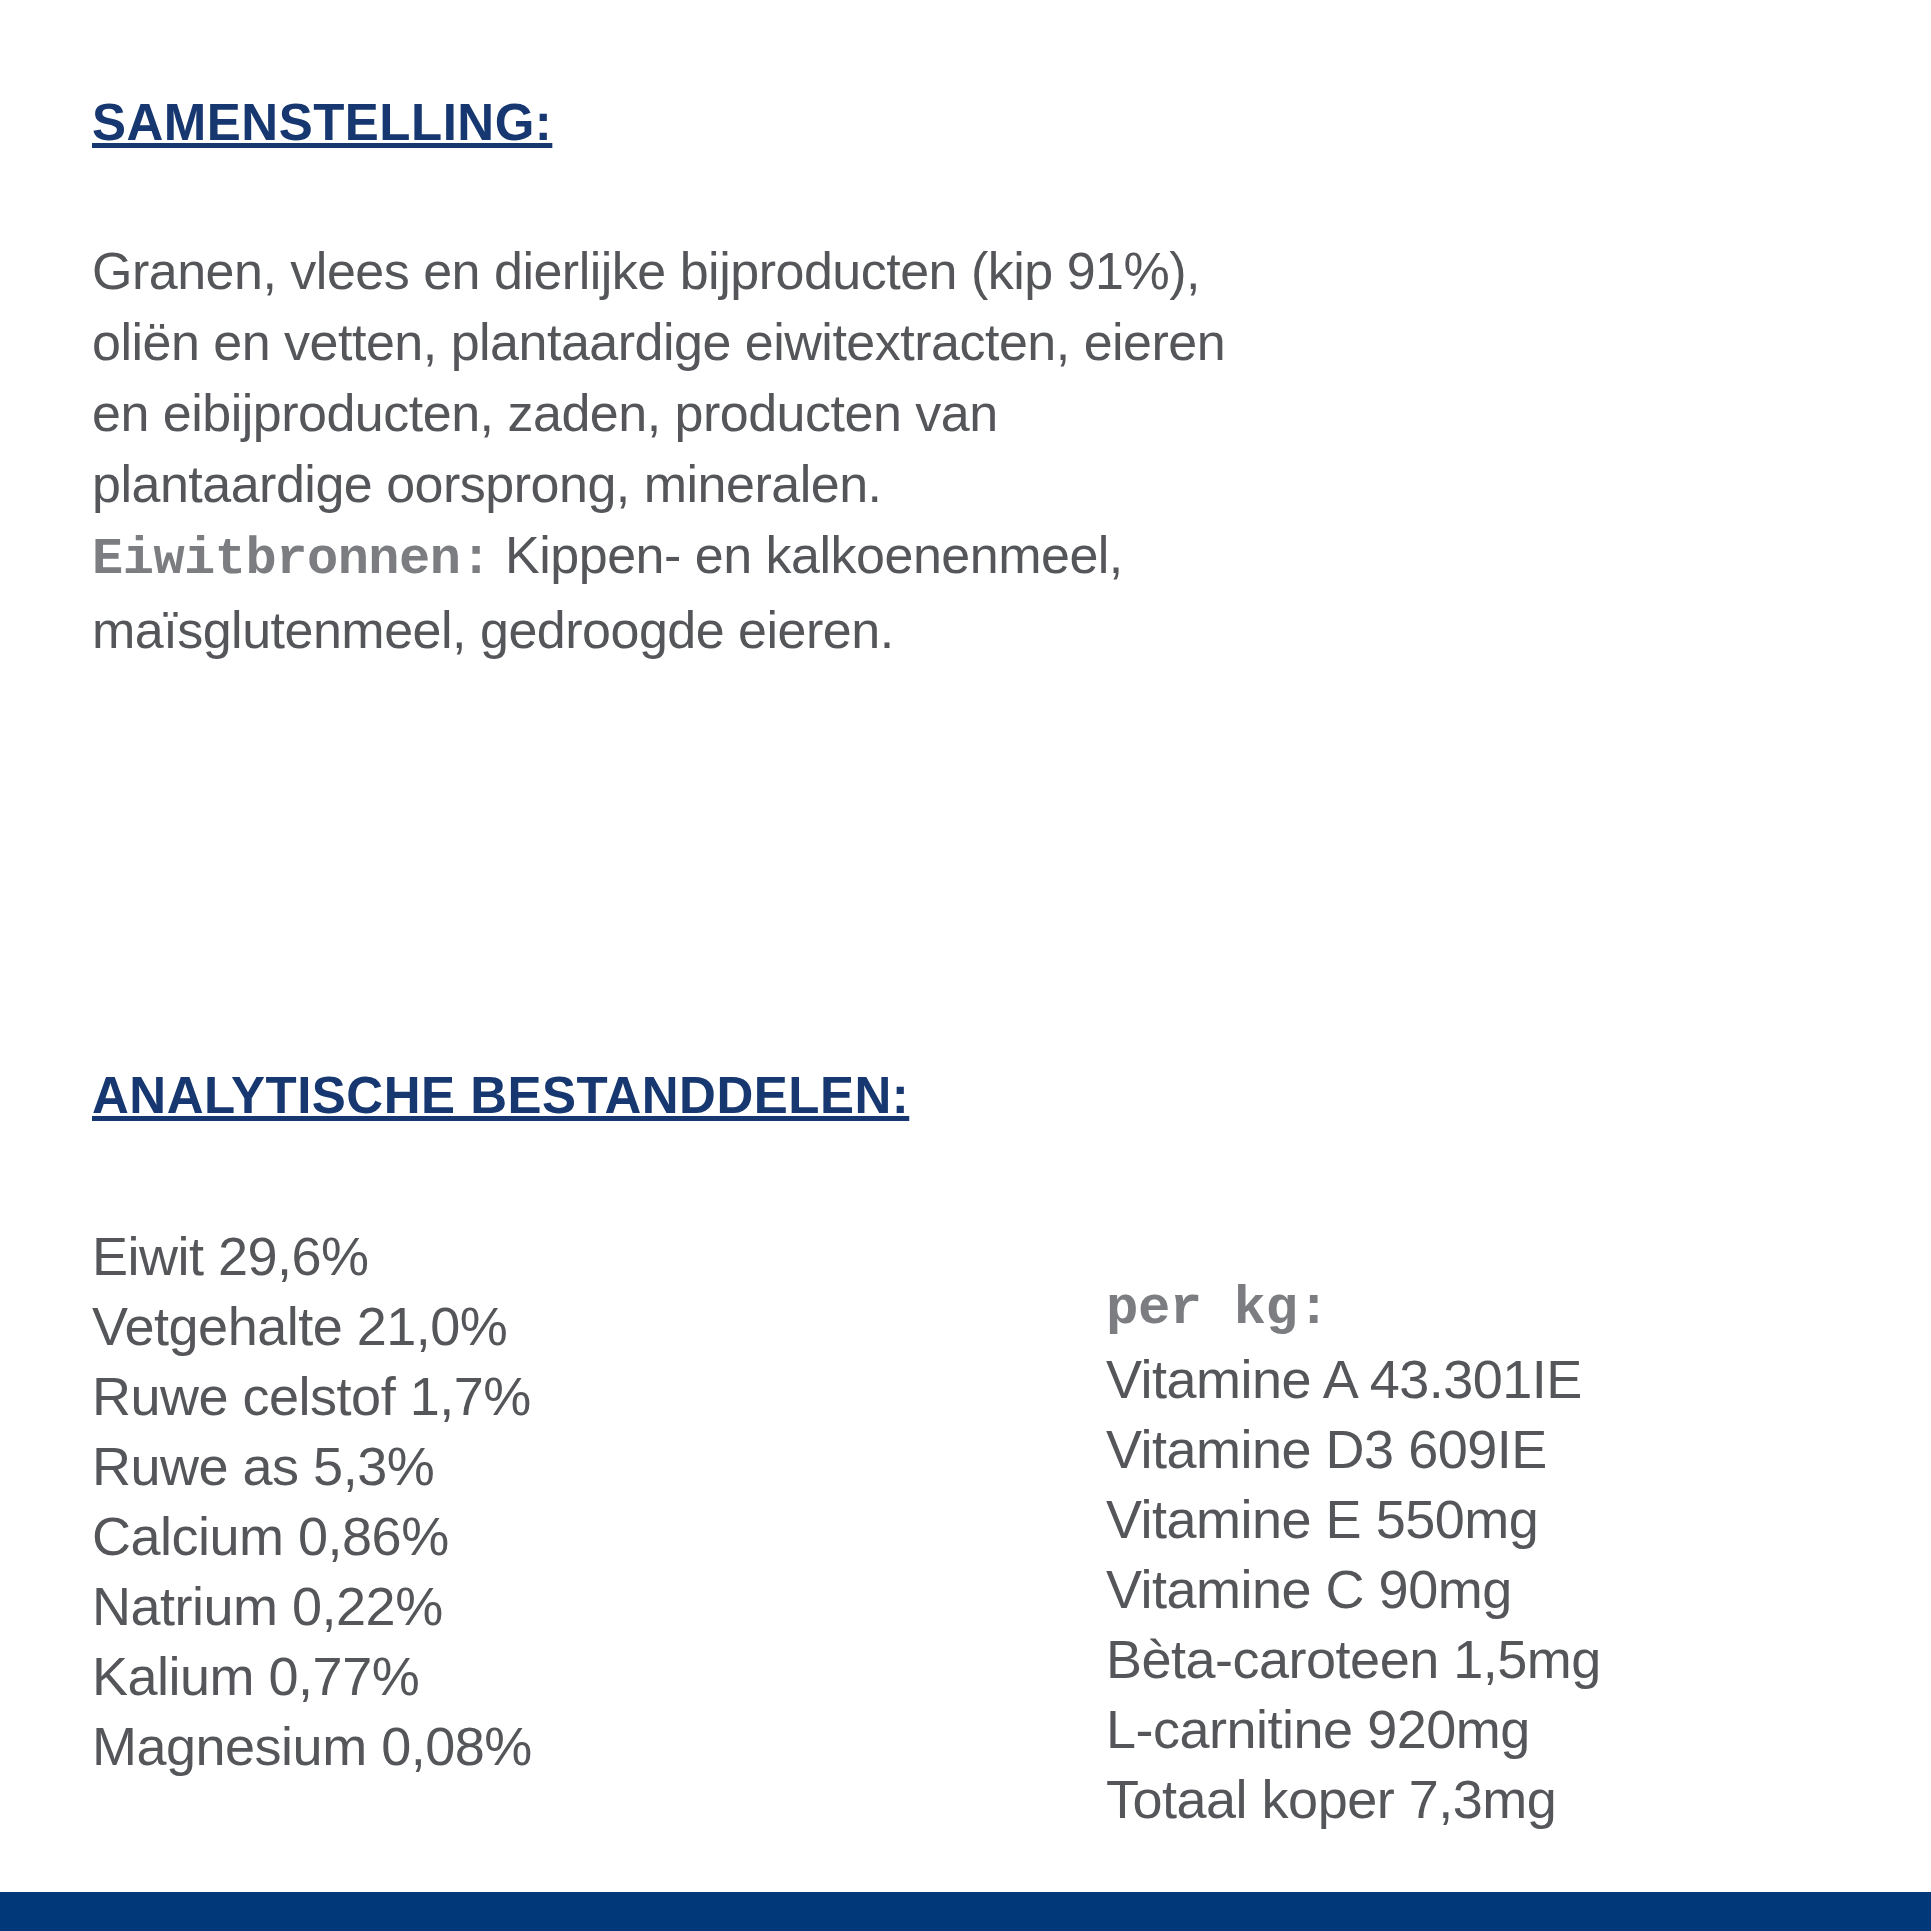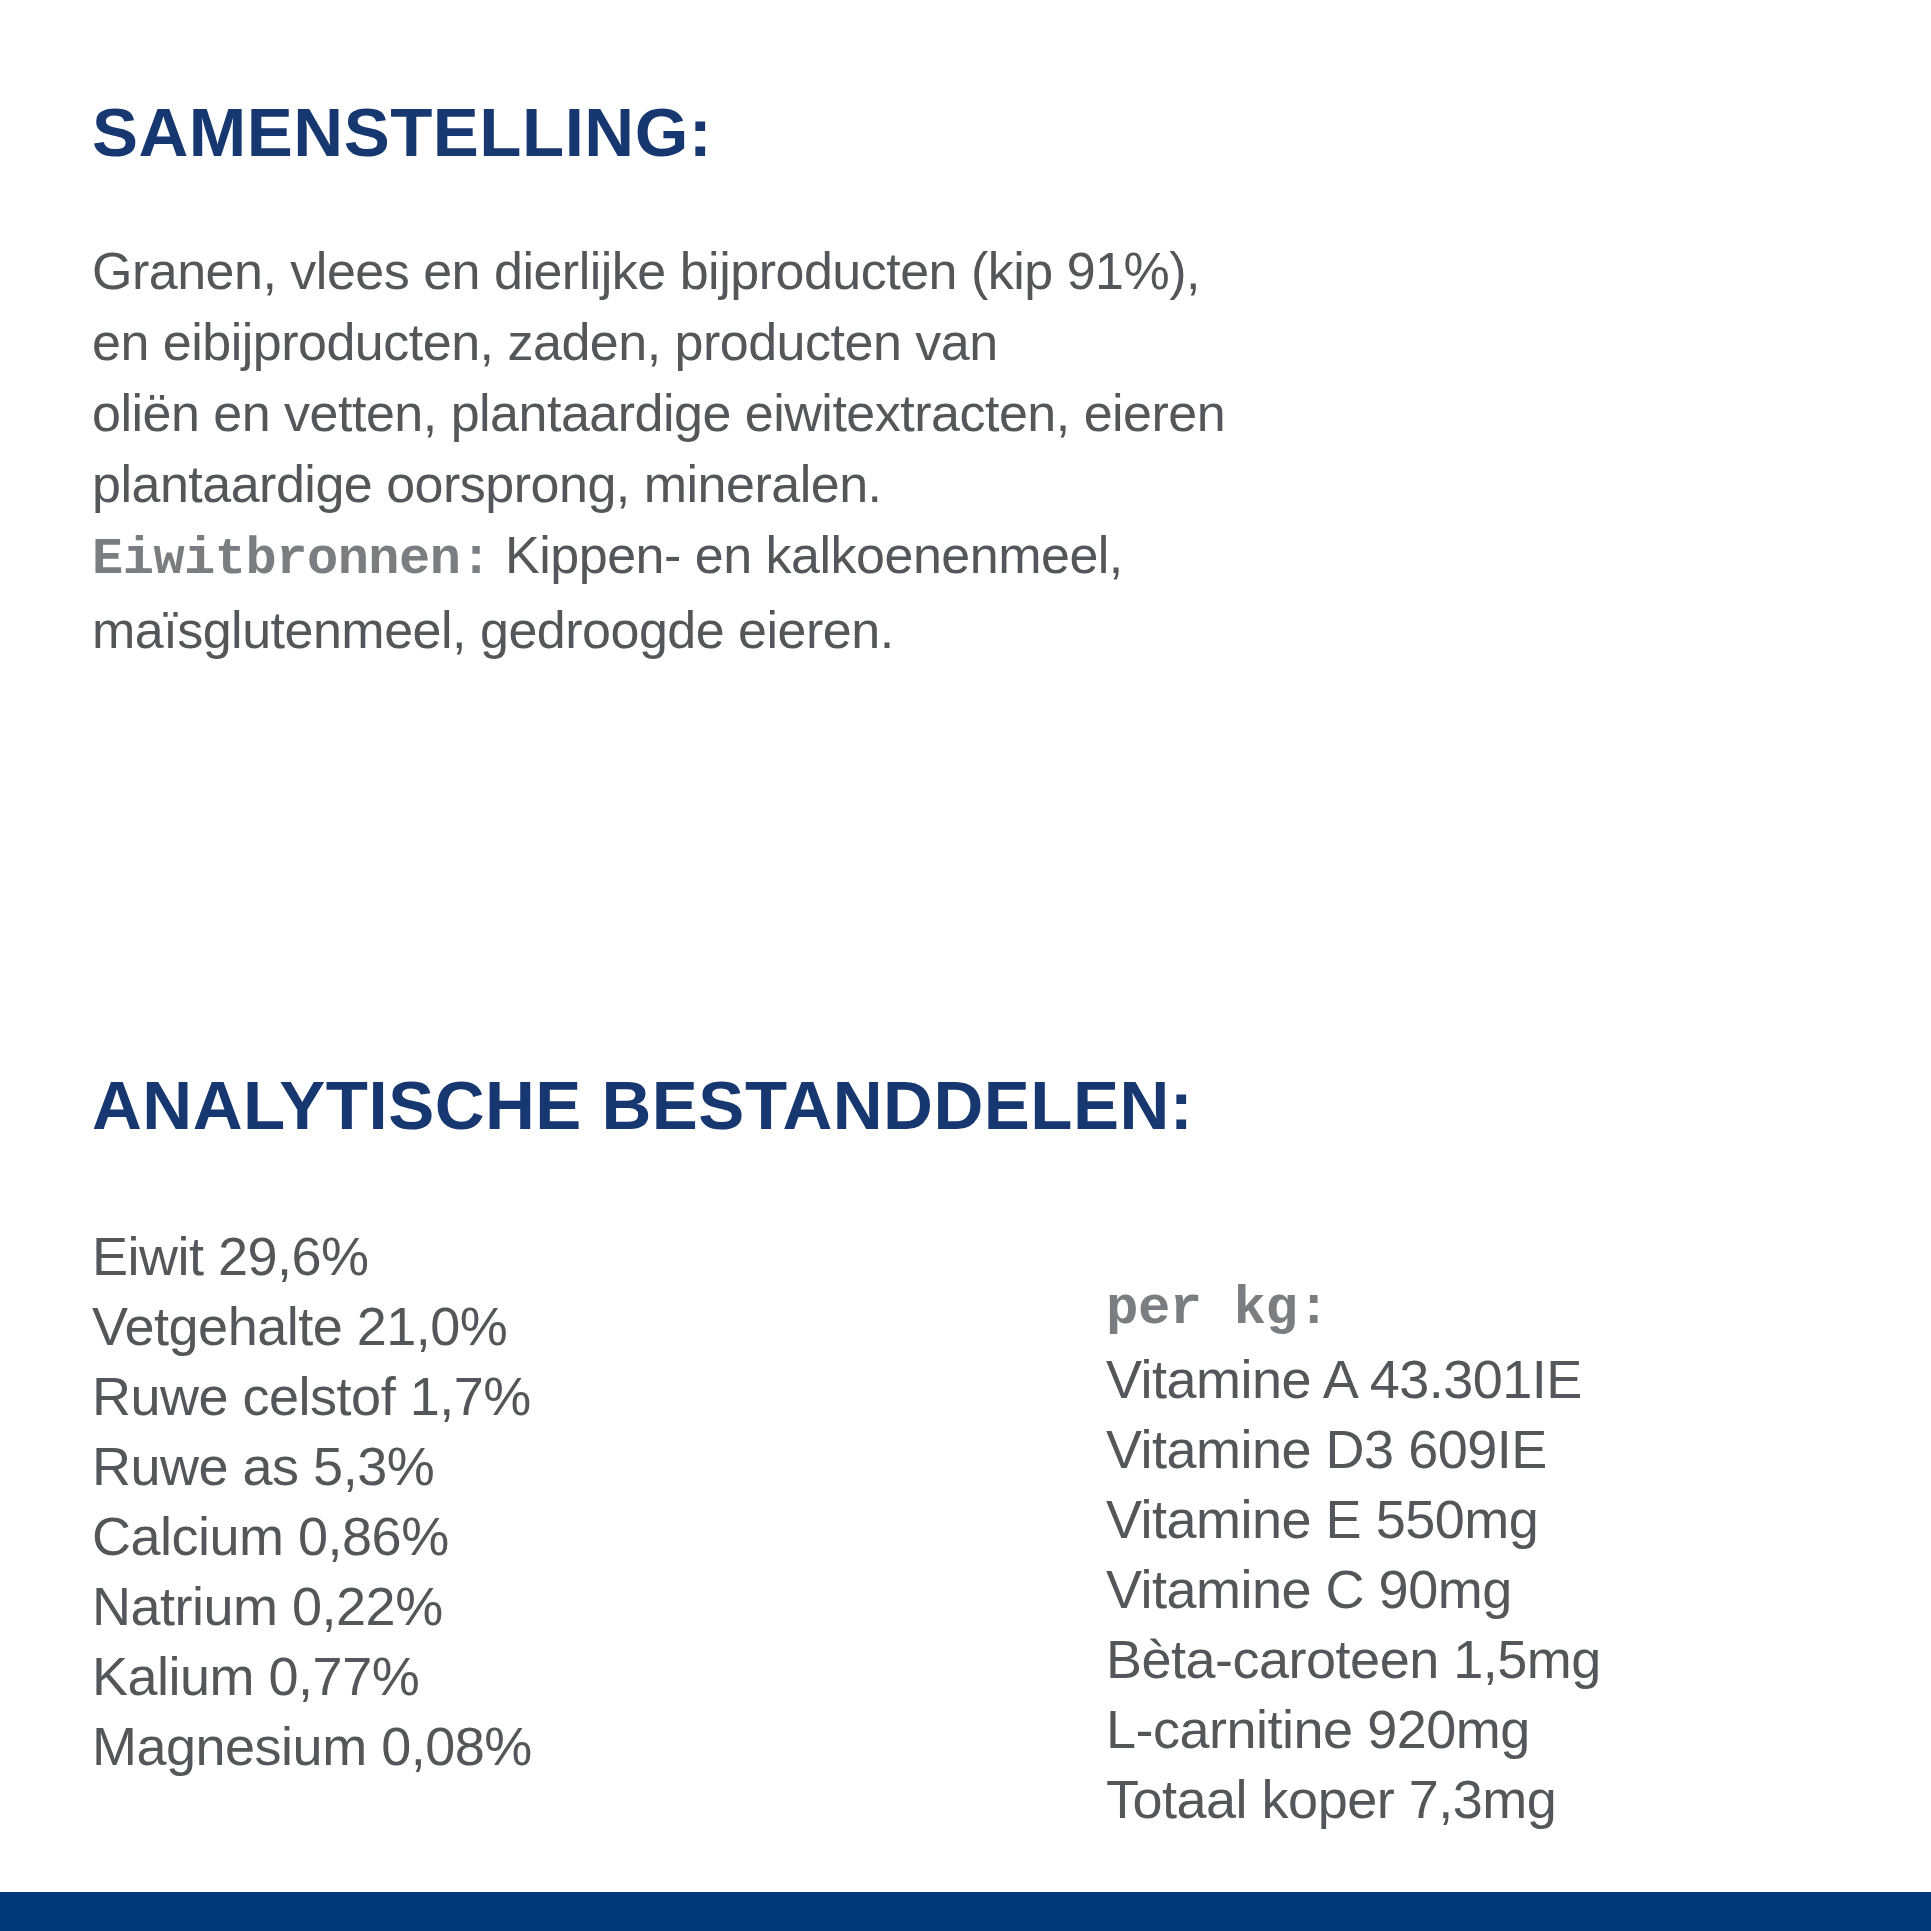--- a/index.html
+++ b/index.html
@@ -12,24 +12,25 @@
     width: 1931px;
     height: 1931px;
     background: #ffffff;
     overflow: hidden;
     font-family: "Liberation Sans", sans-serif;
   }
   .h-section {
     position: absolute;
     left: 92px;
     font-weight: 700;
-    font-size: 69px;
+    font-size: 51px;
     letter-spacing: 0.5px;
     color: #16376f;
     white-space: nowrap;
+    text-decoration: underline;
   }
   .h-composition { top: 93px; }
   .h-analytical  { top: 1066px; text-align: center; }
 
   .paragraph {
     position: absolute;
     left: 92px;
     top: 236px;
     font-size: 52px;
     line-height: 71px;
@@ -67,22 +68,22 @@
 </style>
 </head>
 <body>
 
 <div class="canvas">
 
   <div class="h-section h-composition">SAMENSTELLING:</div>
 
   <div class="paragraph">
     <span class="line">Granen, vlees en dierlijke bijproducten (kip 91%),</span>
+    <span class="line">oliën en vetten, plantaardige eiwitextracten, eieren</span>
     <span class="line">en eibijproducten, zaden, producten van</span>
-    <span class="line">oliën en vetten, plantaardige eiwitextracten, eieren</span>
     <span class="line">plantaardige oorsprong, mineralen.</span>
     <span class="line"><span class="bold-gray">Eiwitbronnen:</span><span> Kippen- en kalkoenenmeel,</span></span>
     <span class="line">maïsglutenmeel, gedroogde eieren.</span>
   </div>
 
   <div class="h-section h-analytical">ANALYTISCHE BESTANDDELEN:</div>
 
   <div class="col col-left">
     <span class="line">Eiwit 29,6%</span>
     <span class="line">Vetgehalte 21,0%</span>

